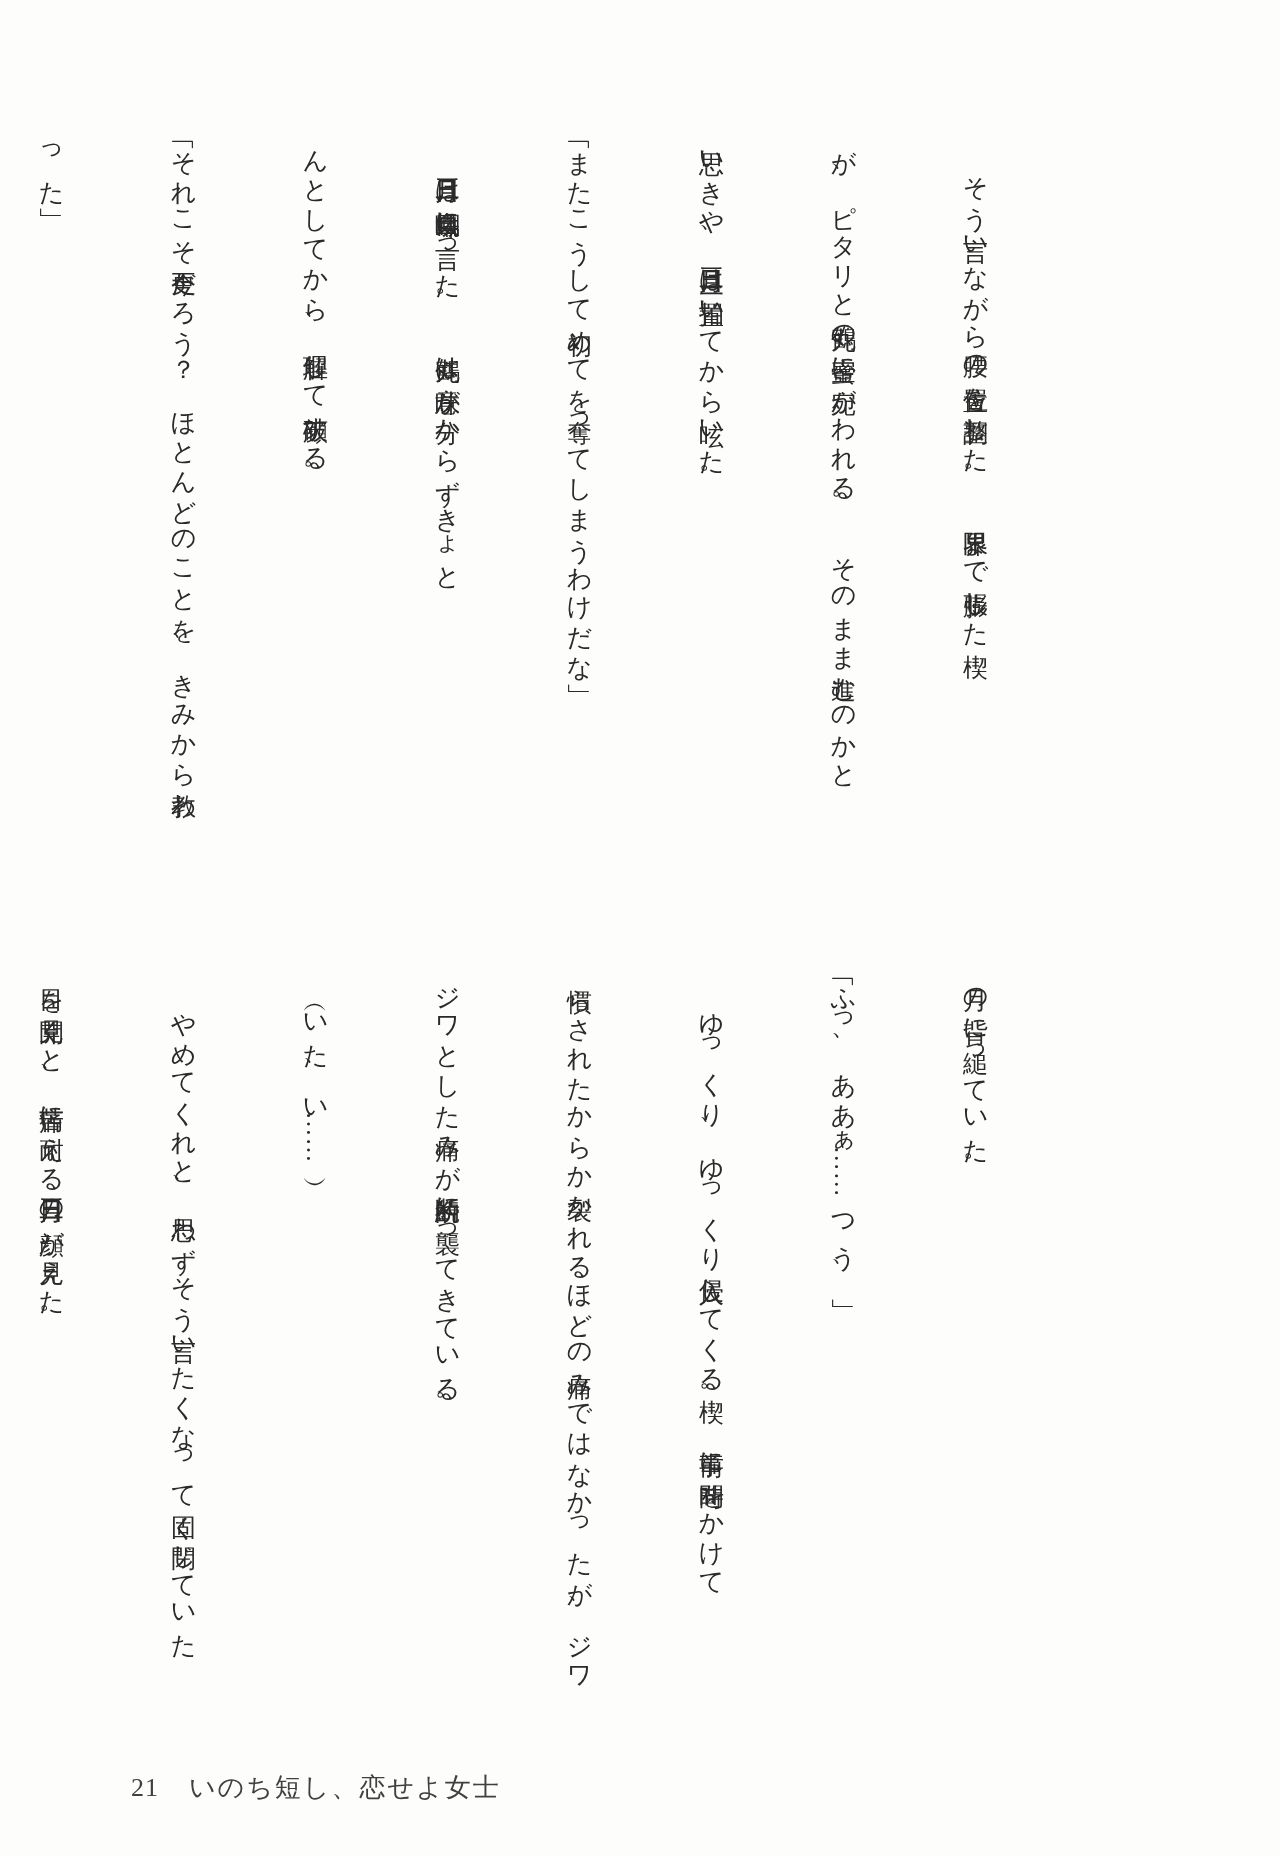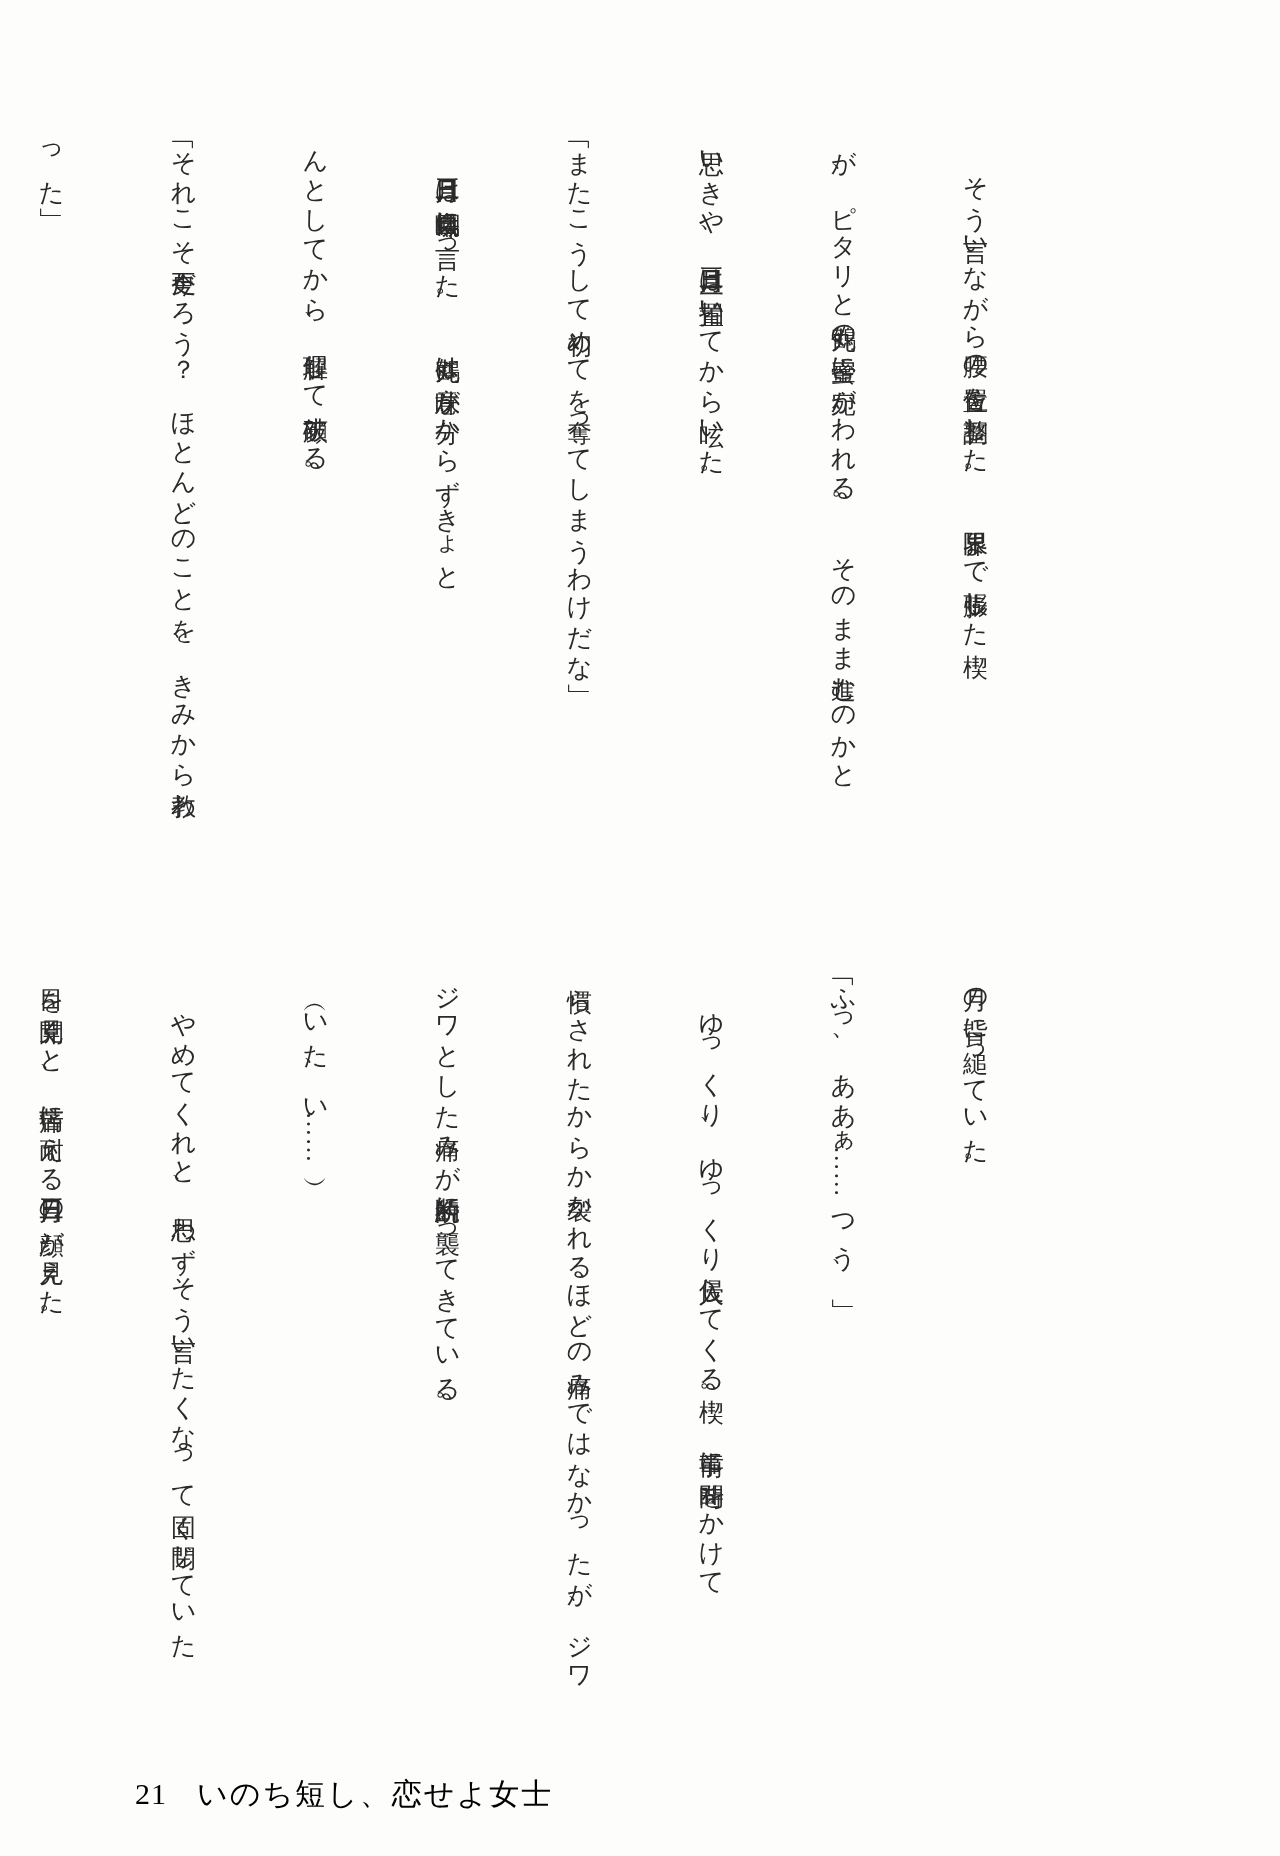--- a/index.html
+++ b/index.html
@@ -38,23 +38,23 @@
     height: 762px;
   }
   #bottom-block {
     top: 970px;
     height: 762px;
   }
   .footer {
     position: absolute;
     left: 97px;
     top: 1740px;
-    font-size: 30px;
+    font-size: 26px;
     letter-spacing: 2px;
-    color: #000000;
+    color: #404040;
     white-space: pre;
   }
   .footer .pagenum {
     display: inline-block;
     margin-right: 30px;
     letter-spacing: 1px;
   }
 </style>
 </head>
 <body>

